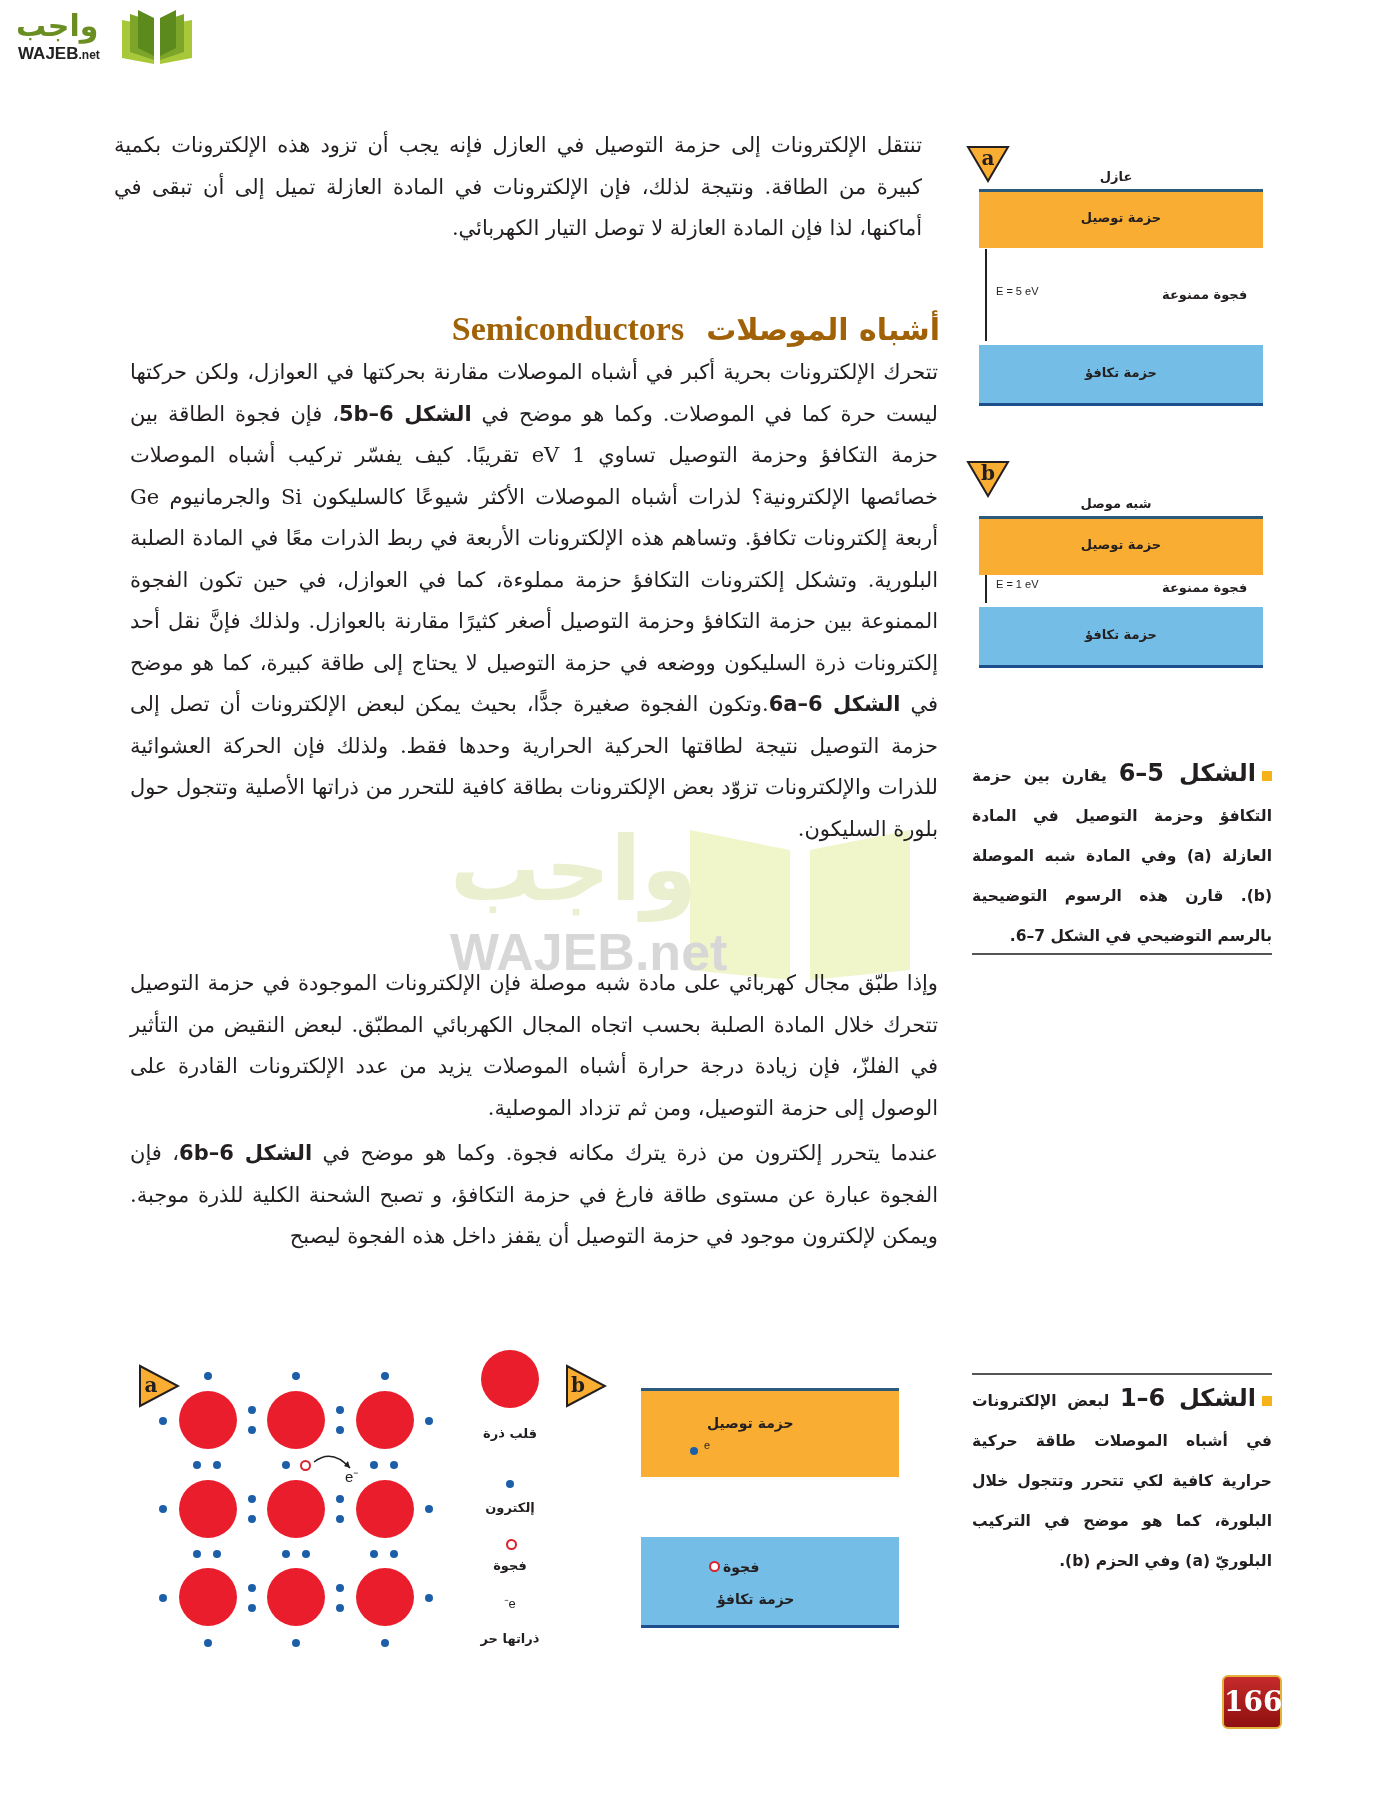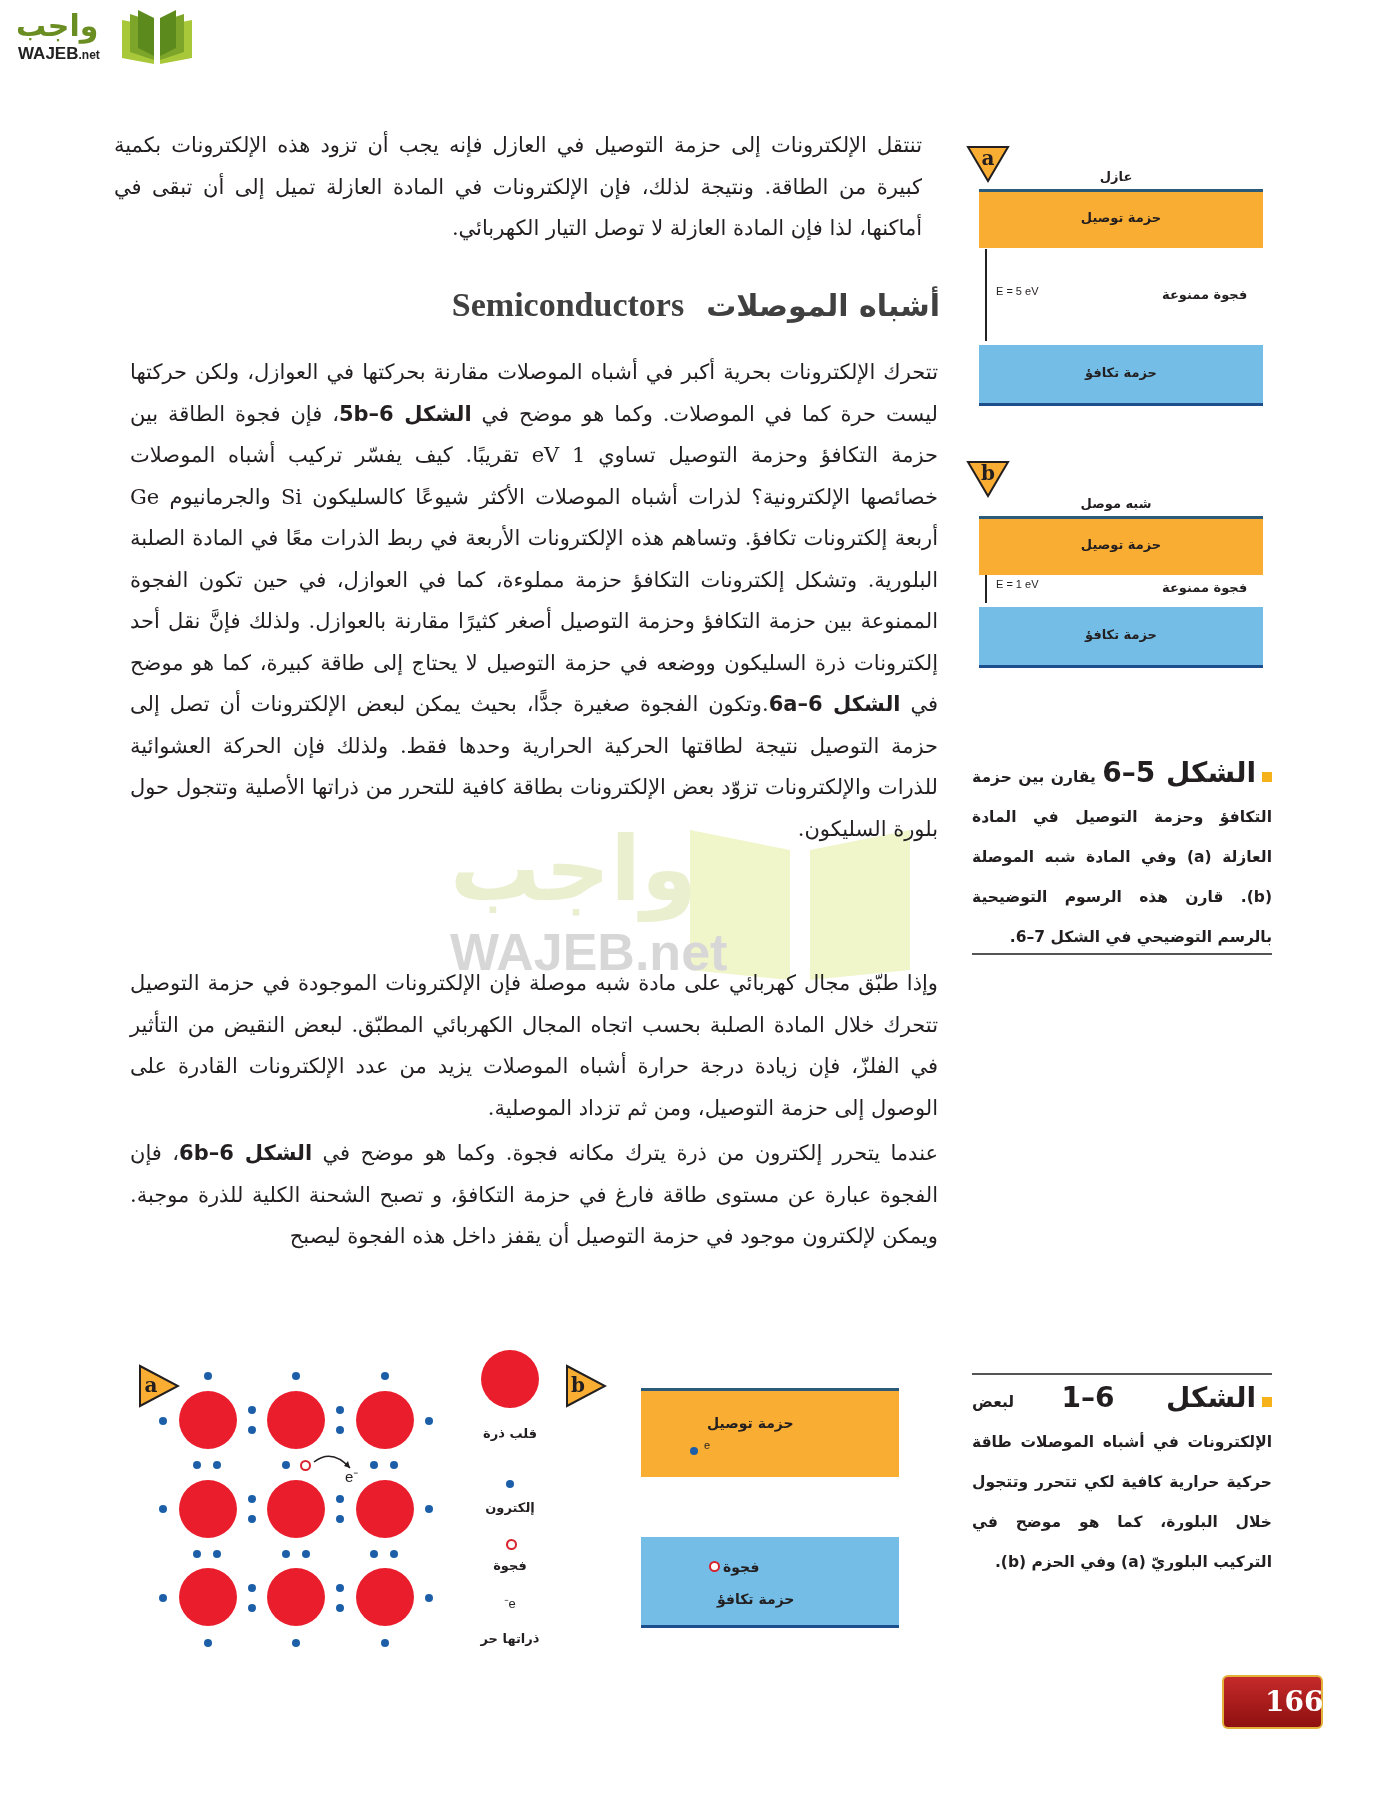--- a/index.html
+++ b/index.html
@@ -11,50 +11,50 @@
   .logo { left:10px; top:6px; width:180px; height:62px; }
   .logo-ar { position:absolute; left:6px; top:2px; font-size:30px; font-weight:bold; color:#6b8e23; direction:rtl; }
   .logo-en { position:absolute; left:8px; top:38px; font-size:17px; font-weight:bold; color:#222; font-family:"Liberation Sans", sans-serif; }
   .logo-en small { font-size:12px; }
   .logo-book { position:absolute; left:108px; top:4px; width:78px; height:56px; }
 
   
   .para { direction:rtl; text-align:justify; text-align-last:right; font-family:"DejaVu Serif", serif;
           font-size:21px; line-height:41.5px; color:#231f20; }
   .para b { font-family:"DejaVu Sans", sans-serif; font-weight:bold; }
-  .heading { direction:rtl; font-size:30px; font-weight:bold; color:#404040; font-family:"DejaVu Sans", sans-serif; }
+  .heading { direction:rtl; font-size:30px; font-weight:bold; color:#a16207; font-family:"DejaVu Sans", sans-serif;margin-top:24px; }
   .heading .en { font-family:"Liberation Serif", serif; font-size:34px; margin-right:22px; }
 
   
   .badge-down { width:44px; height:38px; }
   .badge-right { width:42px; height:44px; }
   .band-title { font-size:13px; font-weight:bold; text-align:center; direction:rtl; }
   .cb { background:#f9ad32; border-top:3px solid #2c5a7a; }
   .vb { background:#73bde6; border-bottom:3px solid #1c4f8c; }
   .band-label { position:absolute; width:100%; text-align:center; font-size:13px; font-weight:bold; direction:rtl; color:#231f20; }
   .gap-lbl { font-size:13px; font-weight:bold; direction:rtl; }
   .elbl { font-family:"Liberation Sans", sans-serif; font-size:11px; color:#231f20; }
   .arrow-v { width:2px; background:#222; }
 
   
   .caption { direction:rtl; text-align:justify; text-align-last:right; font-size:15.5px; font-weight:bold; line-height:40px; color:#231f20; }
-  .caption .fig { font-size:28px; }
+  .caption .fig { font-size:24px; }
   .caption .sq { display:inline-block; width:10px; height:10px; background:#f6b21b; margin-left:6px; }
   .rule { height:2px; background:#555; }
 
   
   .atom { position:absolute; width:58px; height:58px; border-radius:50%; background:#ea1d2c; }
   .dot { position:absolute; width:8px; height:8px; border-radius:50%; background:#1c5fa8; }
   .hole { position:absolute; width:7px; height:7px; border-radius:50%; border:2px solid #d9232d; background:#fff; }
   .legend-lbl { position:absolute; font-size:13px; font-weight:bold; direction:rtl; text-align:center; width:60px; }
 
   .page-num { left:1222px; top:1675px; width:56px; height:50px; border-radius:6px;
               background:linear-gradient(#c62a2a,#8e1010); border:2px solid #e3b23a;
               color:#fff; font-family:"DejaVu Serif", serif; font-weight:bold; font-size:28px;
-              text-align:center; line-height:50px;padding-left:41px; }
+              text-align:center; line-height:50px; }
 
   .watermark { left:440px; top:800px; width:500px; height:180px; opacity:0.35; pointer-events:none; }
 </style>
 </head>
 <body>
 
 <div class="abs logo">
   <span class="logo-ar">واجب</span>
   <span class="logo-en"><span>WAJEB</span><small>.net</small></span>
   <svg class="logo-book" viewBox="0 0 78 56">

